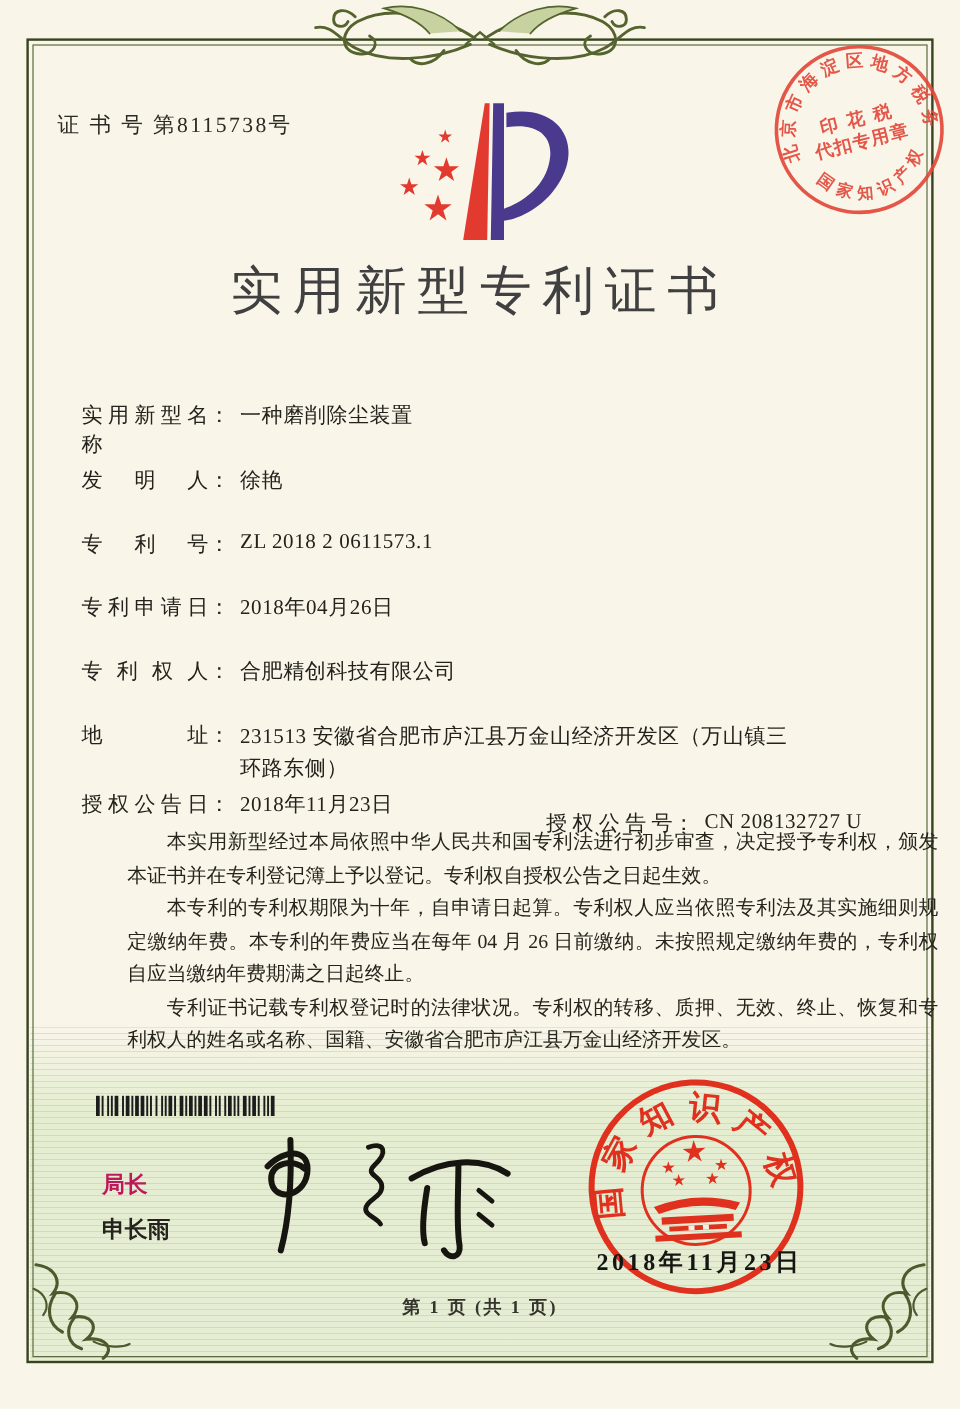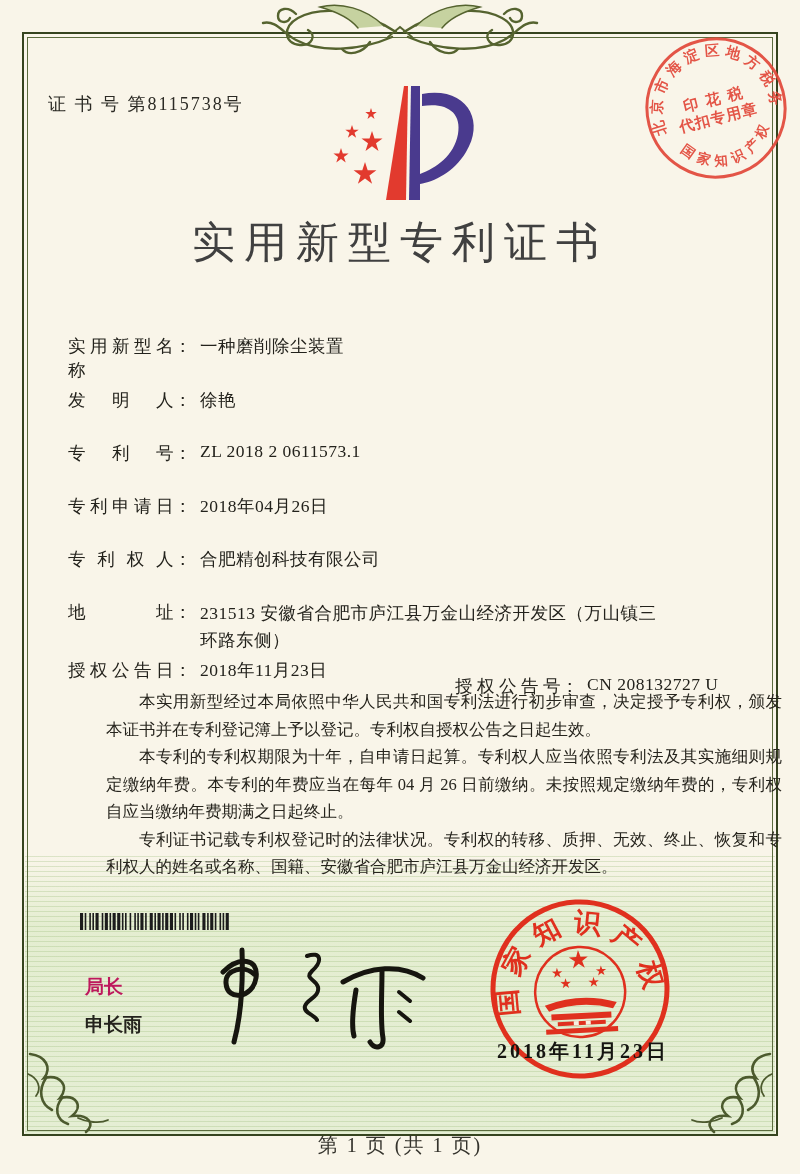--- a/index.html
+++ b/index.html
@@ -33,22 +33,22 @@
   .frow.r2{left:455px;margin-top:16px;}
   .body-text{position:absolute; left:62px; top:688px; width:676px;
     font-size:16.5px; line-height:27.5px; text-align:justify; color:#26241d;margin-left:44px;}
   .body-text p{margin:0; text-indent:2em;}
   .barcode{position:absolute; left:80px; top:913px;}
   .role{position:absolute; left:85px; top:974px; font-size:19px; font-weight:600; color:#be185d;}
   .signer{position:absolute; left:85px; top:1012px; font-size:19px; font-weight:600; color:#24231d;}
   .signature{position:absolute; left:195px; top:938px;}
   .seal{position:absolute; left:478px; top:892px;}
   .seal-date{position:absolute; left:497px; top:1038px; font-size:20px; letter-spacing:3px; color:#151511; font-weight:600;}
-  .footer{position:absolute; left:0; top:1132px; width:100%; text-align:center;
-    font-size:20px; letter-spacing:2px; color:#34332c;}
+  .footer{position:absolute; left:0; top:1080px; width:100%; text-align:center;
+    font-size:15px; letter-spacing:2px; color:#34332c;font-weight:bold;}
   .stamp{position:absolute; left:634px; top:28px;}
   .ornament-top{position:absolute; left:258px; top:3px;}
   .corner{position:absolute;}
   .corner.bl{left:20px; top:1048px;}
   .corner.br{left:690px; top:1048px;}
 </style>
 </head>
 <body>
 
 <div class="page">

